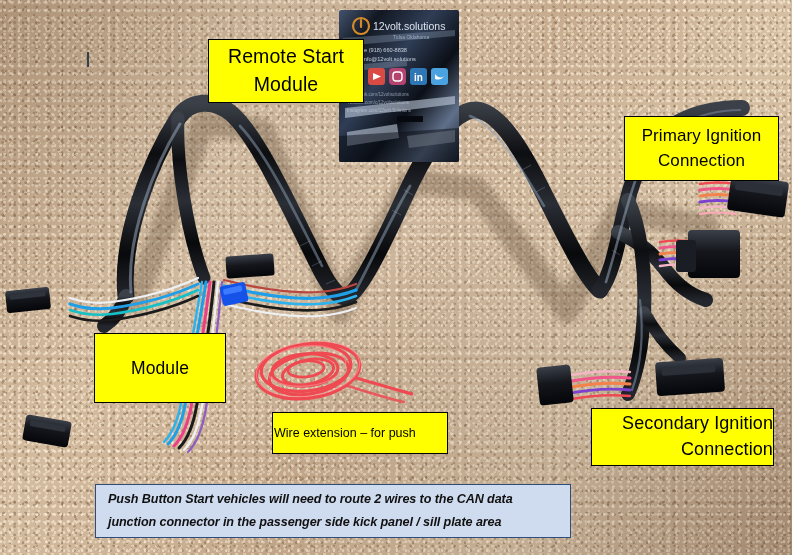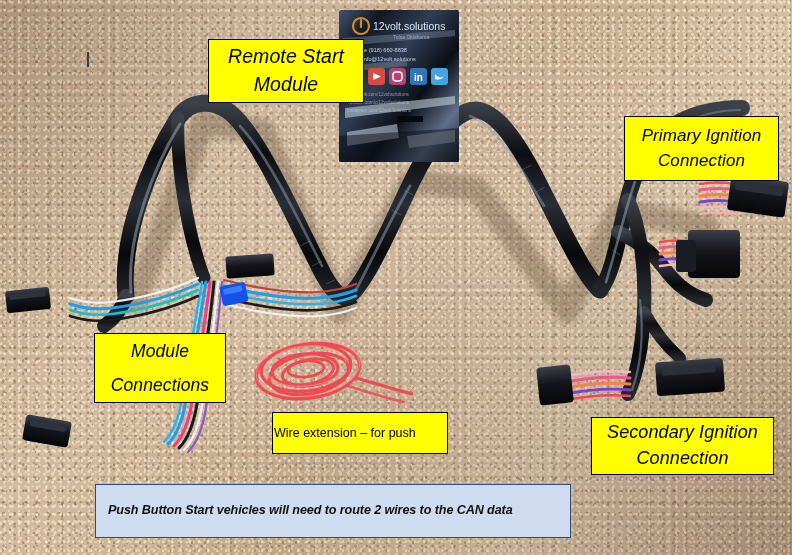--- a/index.html
+++ b/index.html
@@ -47,26 +47,26 @@
     border:1.5px solid #000;
     color:#000;
     display:flex;flex-direction:column;
     align-items:center;justify-content:center;
     text-align:center;
     line-height:1.42;
     font-size:19px;
     box-sizing:border-box;
     letter-spacing:.1px;
   }
-  .ylabel span{display:block;white-space:nowrap;font-style:italic;}
+  .ylabel span{display:block;white-space:nowrap;}
 
   #label-remote-start{left:208px;top:39px;width:156px;height:64px;font-size:19.5px;}
   #label-primary     {left:624px;top:116px;width:155px;height:65px;font-size:17px;}
   #label-module      {left:94px;top:333px;width:132px;height:70px;font-size:17.5px;line-height:1.95;}
-  #label-secondary   {left:591px;top:417px;width:183px;height:58px;font-size:18px;}
+  #label-secondary   {left:591px;top:408px;width:183px;height:58px;font-size:18px;align-items:flex-end;}
 
   #label-wire-ext{
     position:absolute;left:272px;top:412px;width:176px;height:42px;
     background:#ffff00;border:1.5px solid #000;color:#000;
     box-sizing:border-box;
     display:flex;flex-direction:column;justify-content:center;
     align-items:flex-start;
     padding:0 1px;
     font-size:12.5px;line-height:1.65;text-align:left;
   }
@@ -328,31 +328,31 @@
     <span>Module</span>
   </div>
 
   <div class="ylabel" id="label-primary">
     <span>Primary Ignition</span>
     <span>Connection</span>
   </div>
 
   <div class="ylabel" id="label-module">
     <span>Module</span>
-    <span>Connections</span>
   </div>
 
   <div class="ylabel" id="label-secondary">
     <span>Secondary Ignition</span>
     <span>Connection</span>
   </div>
 
   <div id="label-wire-ext">
     <span>Wire extension – for push</span>
   </div>
 
   <div id="caption-box">
     <span>Push Button Start vehicles will need to route 2 wires to the CAN data</span>
+    <span>junction connector in the passenger side kick panel / sill plate area</span>
   </div>
 
   <div id="cursor-tick"></div>
 
 </div>
 
 </body></html>

